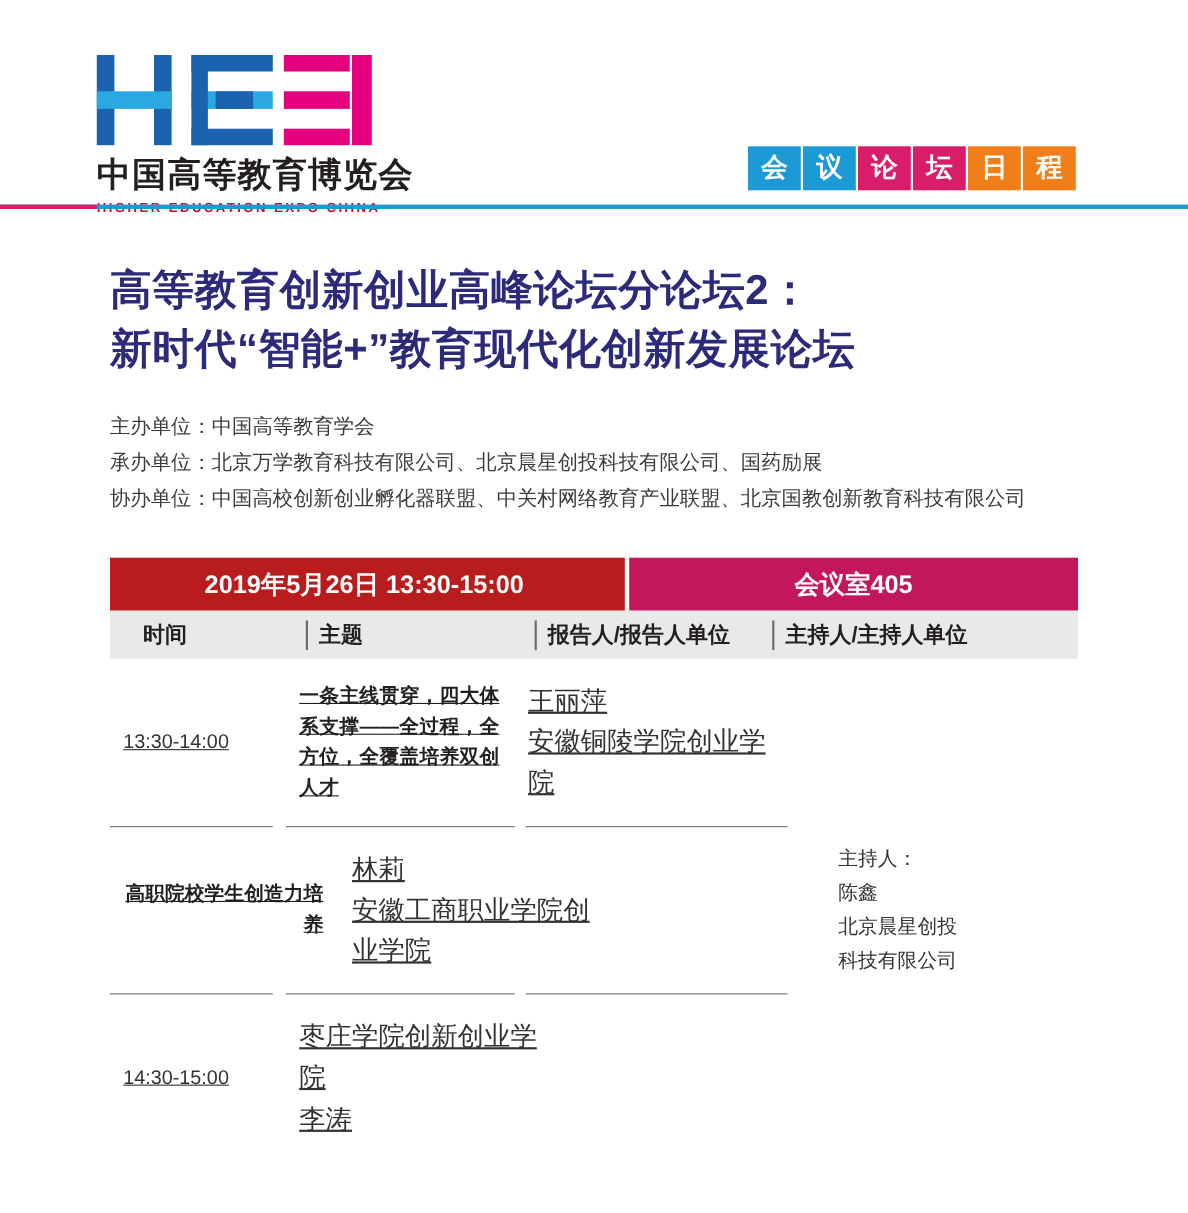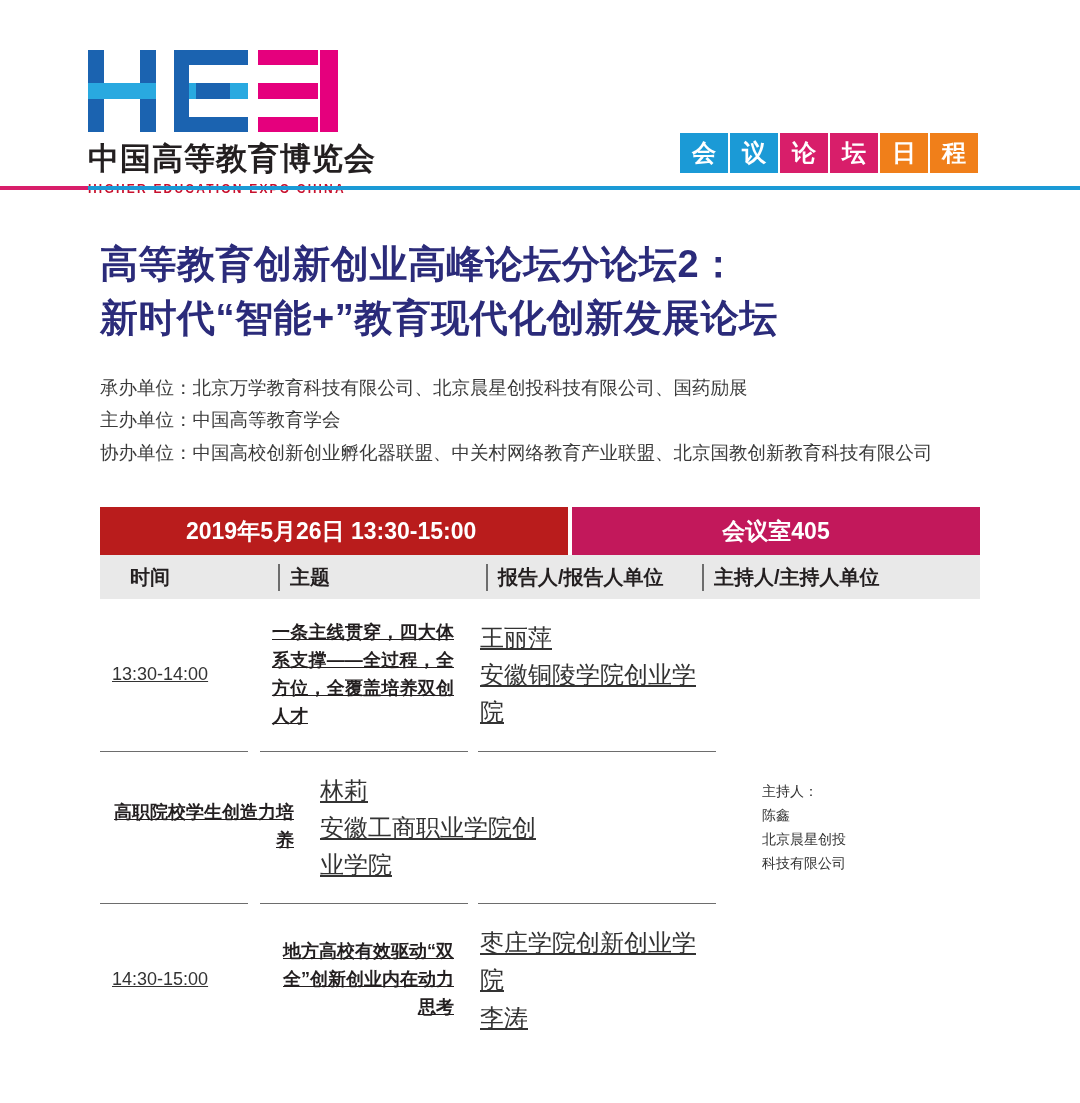--- a/index.html
+++ b/index.html
@@ -248,21 +248,21 @@
   .host-block {
     position: absolute;
     right: 0;
     width: 244px;
     top: 0;
     bottom: 0;
     display: flex;
     align-items: center;
     padding-left: 26px;
     box-sizing: border-box;
-    font-size: 14px;
+    font-size: 18px;
     color: #333;
     line-height: 1.72;
   }
   .host-wrap { white-space: pre-line; }
   .topic-justify {
     text-align: justify;
     text-align-last: left;
   }
 </style>
 </head>
@@ -304,26 +304,26 @@
 
 <div class="content">
 
   <div class="title">
     <span class="line1">高等教育创新创业高峰论坛分论坛2：</span>
     <span class="line2">新时代“智能+”教育现代化创新发展论坛</span>
   </div>
 
   <div class="orgs">
     <div class="org-row">
+      <span class="org-label">主办单位：</span>
+      <span class="org-value">中国高等教育学会</span>
+    </div>
+    <div class="org-row">
       <span class="org-label">承办单位：</span>
       <span class="org-value">北京万学教育科技有限公司、北京晨星创投科技有限公司、国药励展</span>
-    </div>
-    <div class="org-row">
-      <span class="org-label">主办单位：</span>
-      <span class="org-value">中国高等教育学会</span>
     </div>
     <div class="org-row">
       <span class="org-label">协办单位：</span>
       <span class="org-value">中国高校创新创业孵化器联盟、中关村网络教育产业联盟、北京国教创新教育科技有限公司</span>
     </div>
   </div>
 
   <div class="schedule">
 
     <div class="sched-head">
@@ -370,21 +370,20 @@
       <div class="row-sep">
         <span class="sep-time"></span>
           <span class="sep-gap1"></span>
         <span class="sep-topic"></span>
           <span class="sep-gap2"></span>
         <span class="sep-speaker"></span>
       </div>
 
       <div class="sched-row" style="min-height:135px;">
         <div class="cell-time">14:30-15:00</div>
-        <div class="cell-topic">地方高校有效驱动“双全”创新创业内在动力思考</div>
         <div class="cell-speaker">
           <div>枣庄学院创新创业学院</div>
           <div>李涛</div>
         </div>
         <div class="cell-host"></div>
       </div>
 
       <div class="host-block">
         <span class="host-wrap">主持人：
 陈鑫

